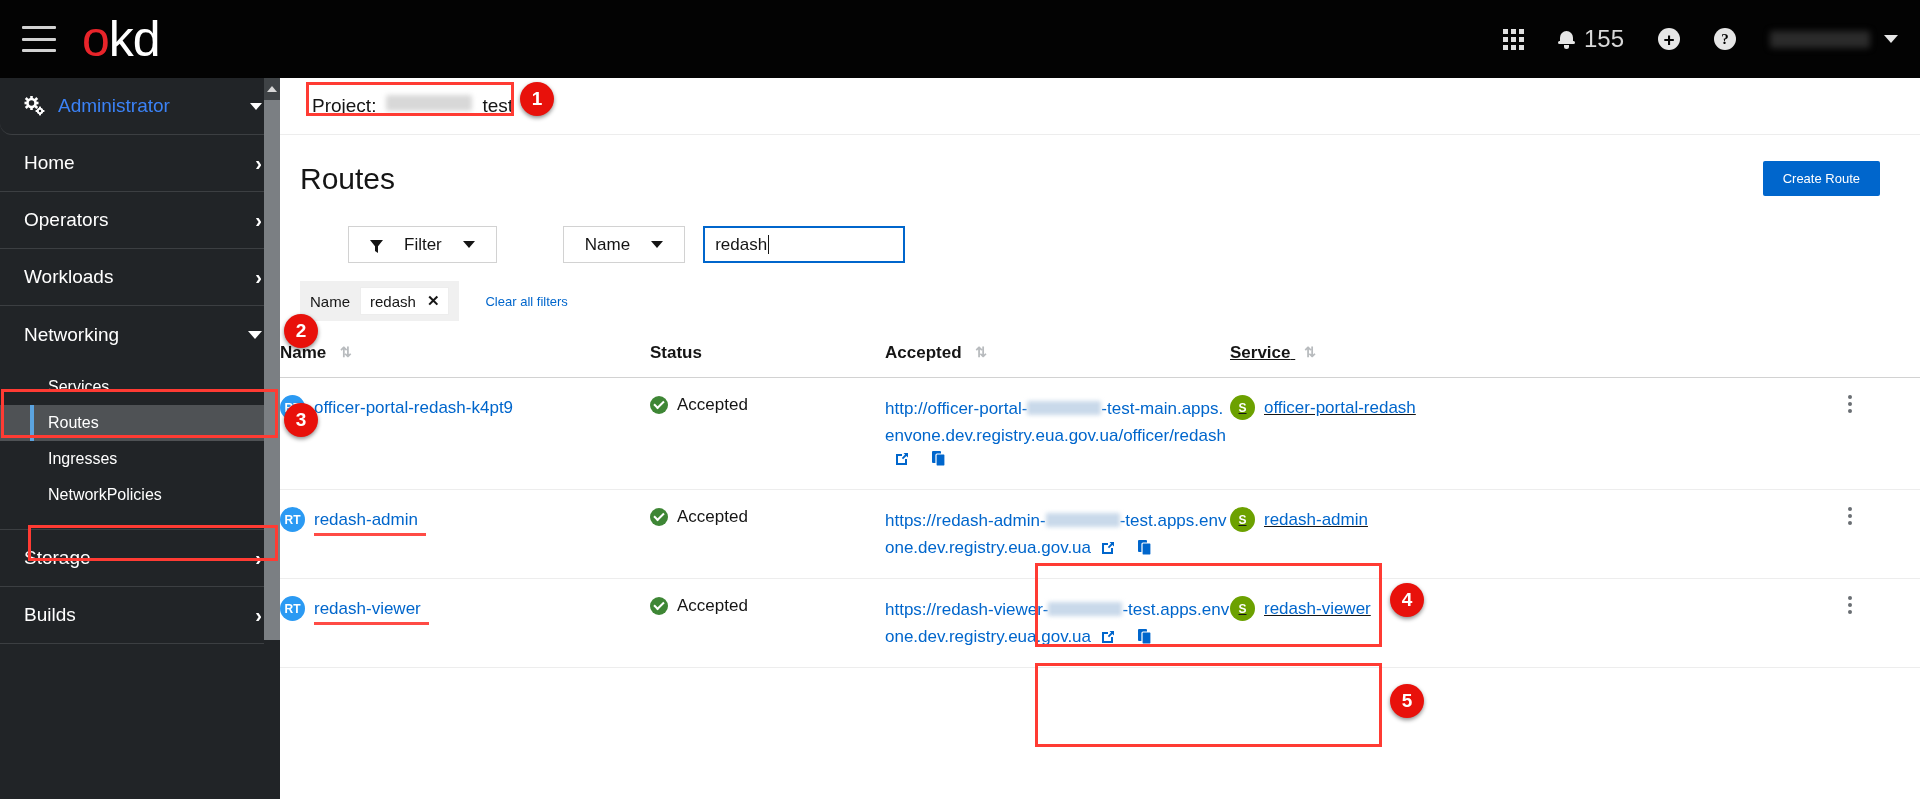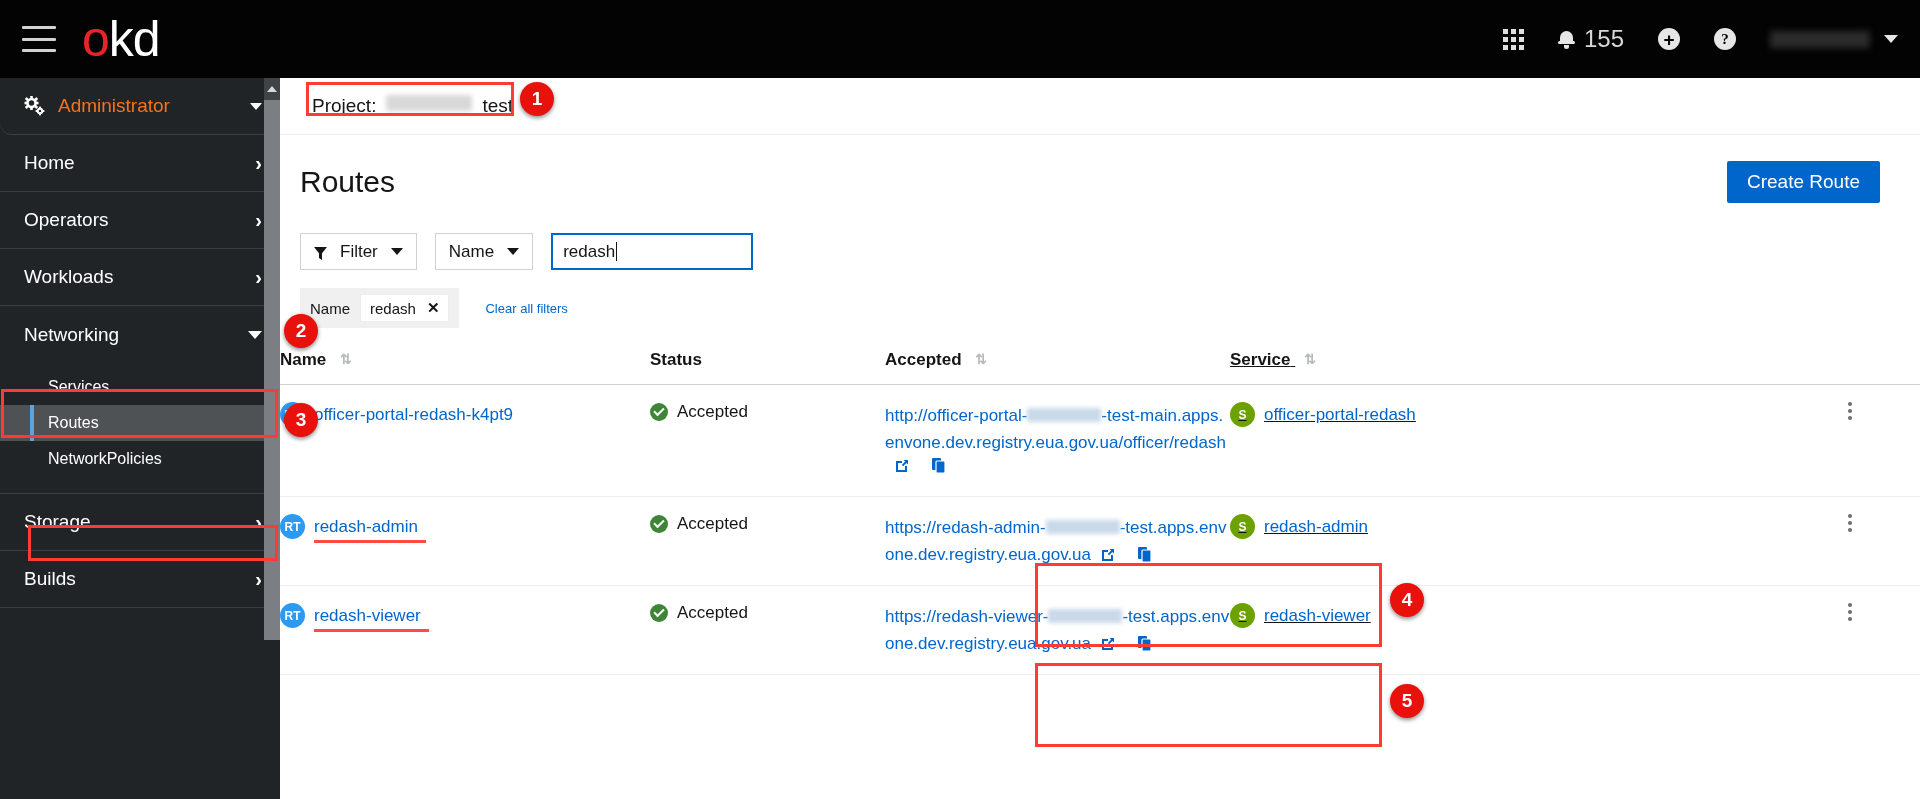--- a/index.html
+++ b/index.html
@@ -50,21 +50,21 @@
     border-top:8px solid #e6e6e6; }
 
   
   .body-wrap { display:flex; height:721px; }
 
   
   .sidebar { width:280px; background:#212427; flex:none; position:relative;
     display:flex; flex-direction:column; }
   .perspective {
     height:57px; display:flex; align-items:center; padding:0 18px 0 24px;
-    color:#f97316; font-size:19px; border-bottom:1px solid #3c3f42; cursor:pointer;border-radius:12px;
+    color:#3b82f6; font-size:19px; border-bottom:1px solid #3c3f42; cursor:pointer;border-radius:12px;
   }
   .gears { margin-right:13px; display:flex; align-items:center; }
   .perspective .caret { margin-left:auto; width:0;height:0;
     border-left:6px solid transparent;border-right:6px solid transparent;border-top:7px solid #fff; }
   .nav-item { height:57px; display:flex; align-items:center; padding:0 18px 0 24px;
     color:#fff; font-size:19px; border-bottom:1px solid #3c3f42; cursor:pointer; position:relative; }
   .nav-item .chev { margin-left:auto; color:#fff; font-size:20px; font-weight:700; line-height:1; }
   .nav-item.expanded { border-bottom:none; }
   .nav-item.expanded .chev-d { margin-left:auto; width:0;height:0;
     border-left:7px solid transparent;border-right:7px solid transparent;border-top:8px solid #fff; }
@@ -89,25 +89,25 @@
   .project-sel { display:flex; align-items:flex-start; gap:10px; font-size:19px;
     padding:6px 12px; cursor:pointer; }
   .project-sel .blur { background:#d8d8d8; filter:blur(2.5px); height:16px; width:86px;
     display:inline-block; border-radius:2px; }
   .project-sel .pcaret { width:0;height:0;border-left:7px solid transparent;
     border-right:7px solid transparent;border-top:8px solid #151515; margin-left:14px; }
 
   .page-head { display:flex; align-items:center; padding:26px 40px 0 20px; }
   h1.page-title { font-size:30px; font-weight:400; margin:0; padding-left:0; }
   .btn-primary { margin-left:auto; background:#0066cc; color:#fff; border:none;
-    font-size:19px; padding:10px 20px; cursor:pointer; font-family:inherit; border-radius:2px; }
+    font-size:13px; padding:10px 20px; cursor:pointer; font-family:inherit; border-radius:2px; }
 
   .toolbar { display:flex; align-items:center; gap:18px; padding:30px 0 0 20px; }
   .select-box { border:1px solid #d2d2d2; background:#fff; height:37px; display:flex;
-    align-items:center; gap:13px; padding:0 13px; font-size:17px; cursor:pointer; }
+    align-items:center; gap:21px; padding:0 21px; font-size:17px; cursor:pointer;margin-left:48px; }
   .funnel { width:13px; height:13px; }
   .sel-caret { width:0;height:0;border-left:6px solid transparent;border-right:6px solid transparent;
     border-top:7px solid #151515; }
   .search-box { border:2px solid #0066cc; height:37px; width:202px; display:flex;
     align-items:center; padding:0 10px; font-size:17px; }
   .cursor { display:inline-block; width:1px; height:19px; background:#151515;
     margin-left:1px; }
 
   .chip-row { display:flex; align-items:center; gap:26px; padding:18px 0 0 20px; }
   .chip-group { background:#f0f0f0; display:flex; align-items:center; gap:10px;
@@ -258,20 +258,23 @@
       <span class="chev-d"></span>
     </div>
     <div class="sub-list">
       <div class="sub-item">
         <span>Services</span>
       </div>
       <div class="sub-item active">
         <span>Routes</span>
       </div>
       <div class="sub-item">
+        <span>Ingresses</span>
+      </div>
+      <div class="sub-item">
         <span>NetworkPolicies</span>
       </div>
     </div>
 
     <div class="nav-item">
       <span>Storage</span>
       <span class="chev">›</span>
     </div>
     <div class="nav-item">
       <span>Builds</span>

